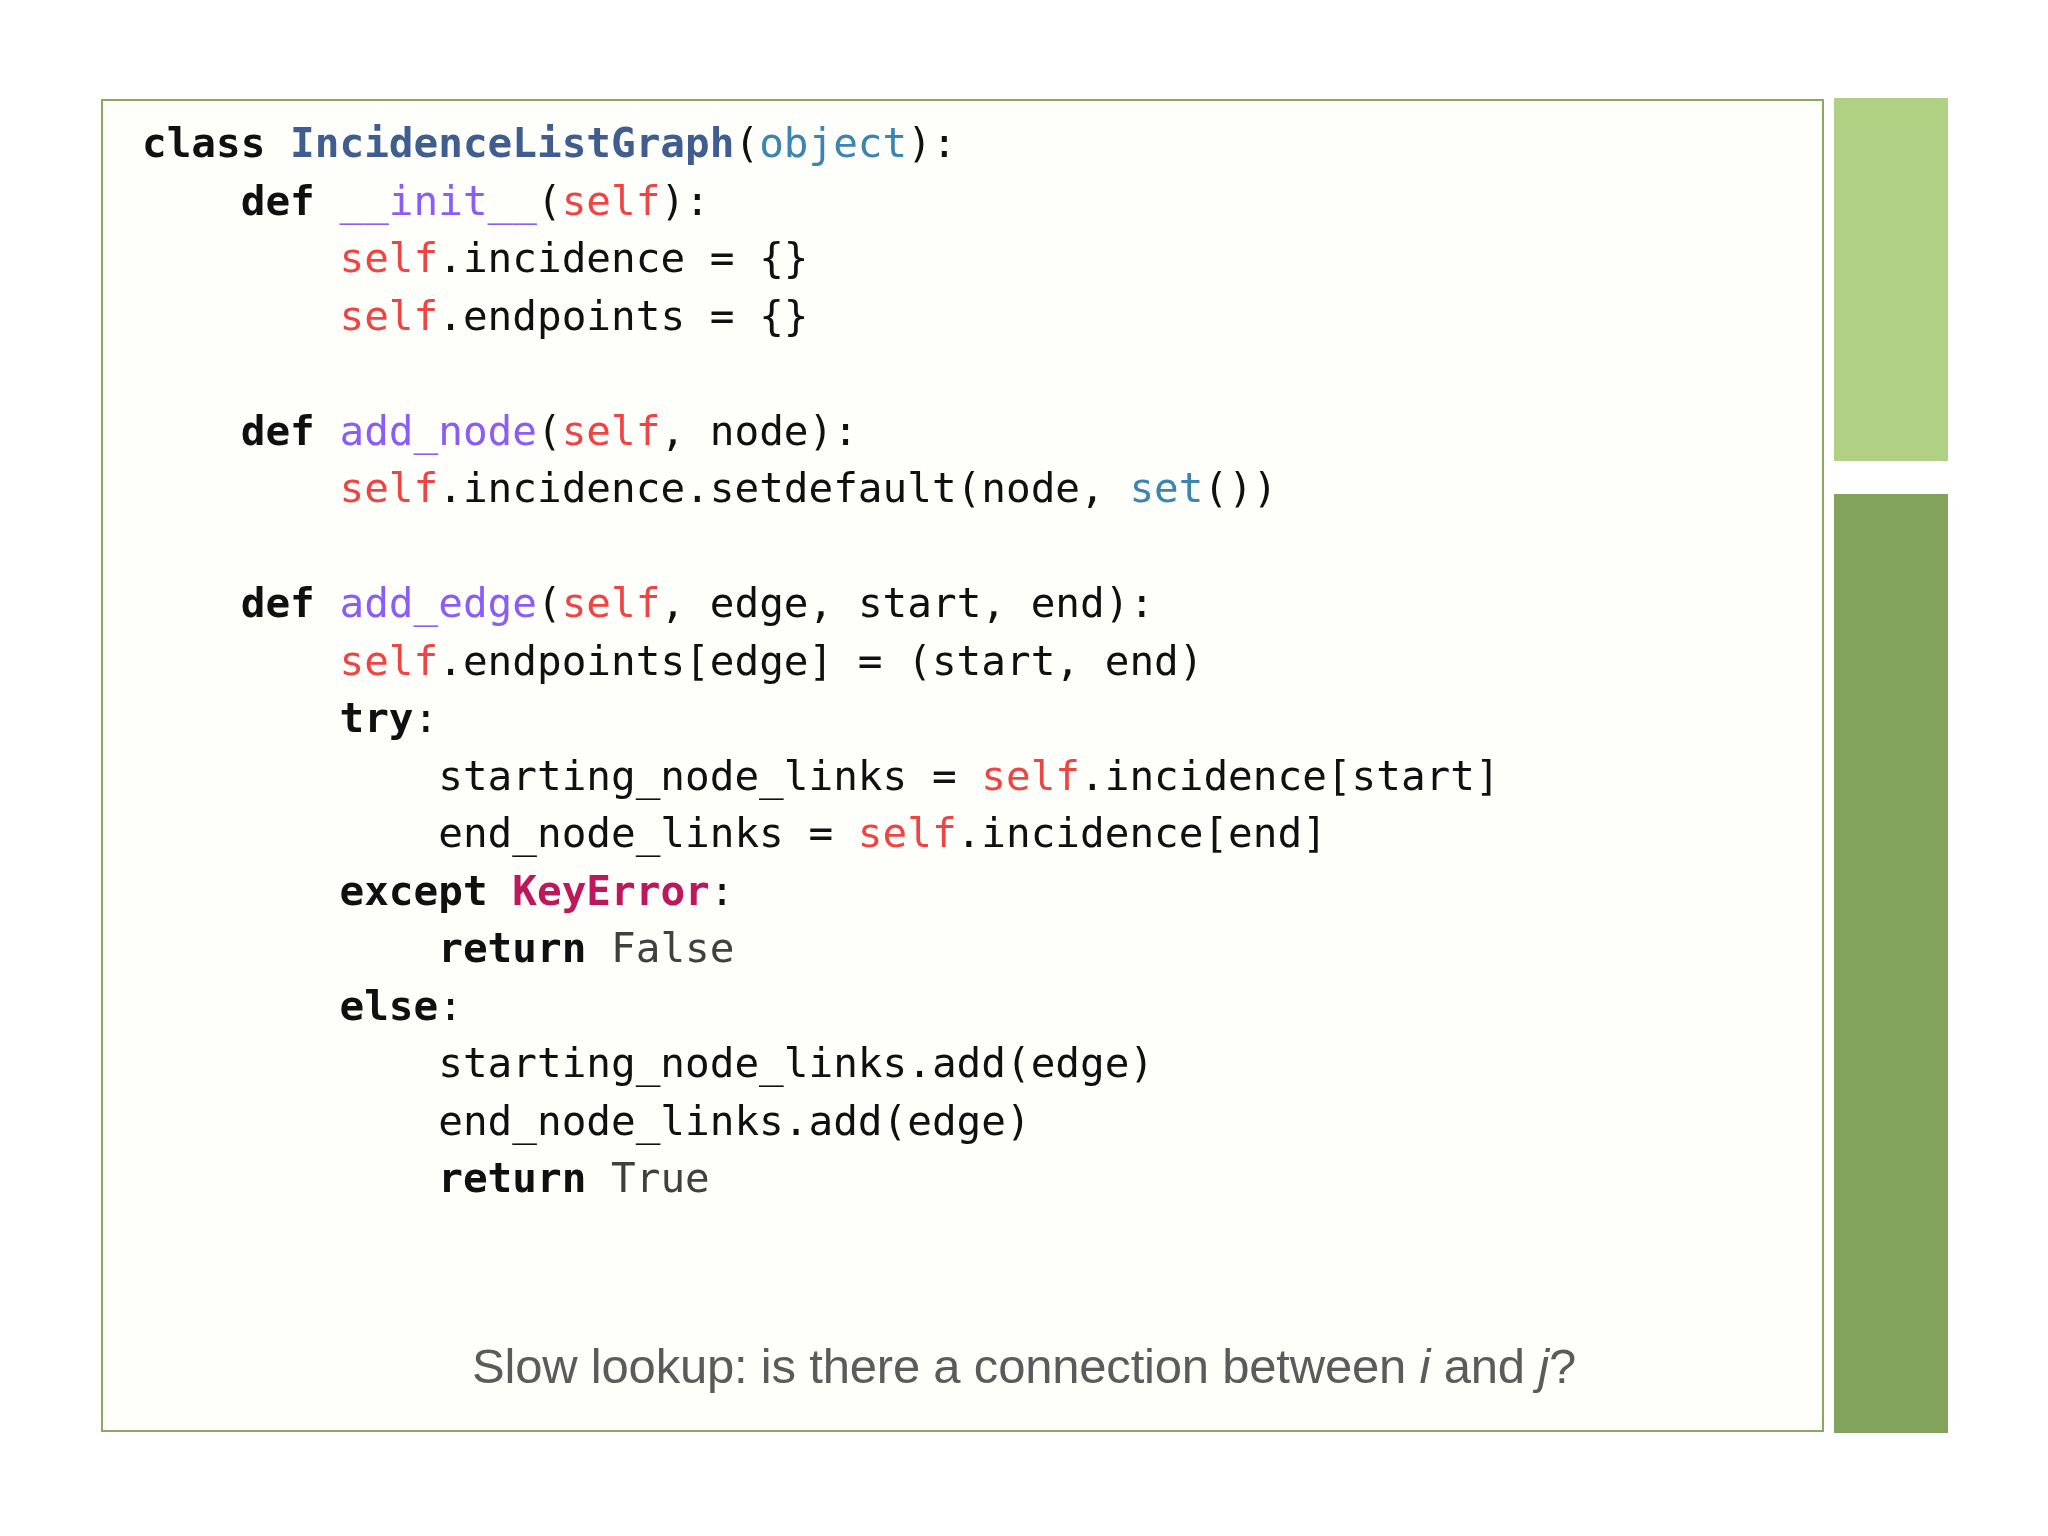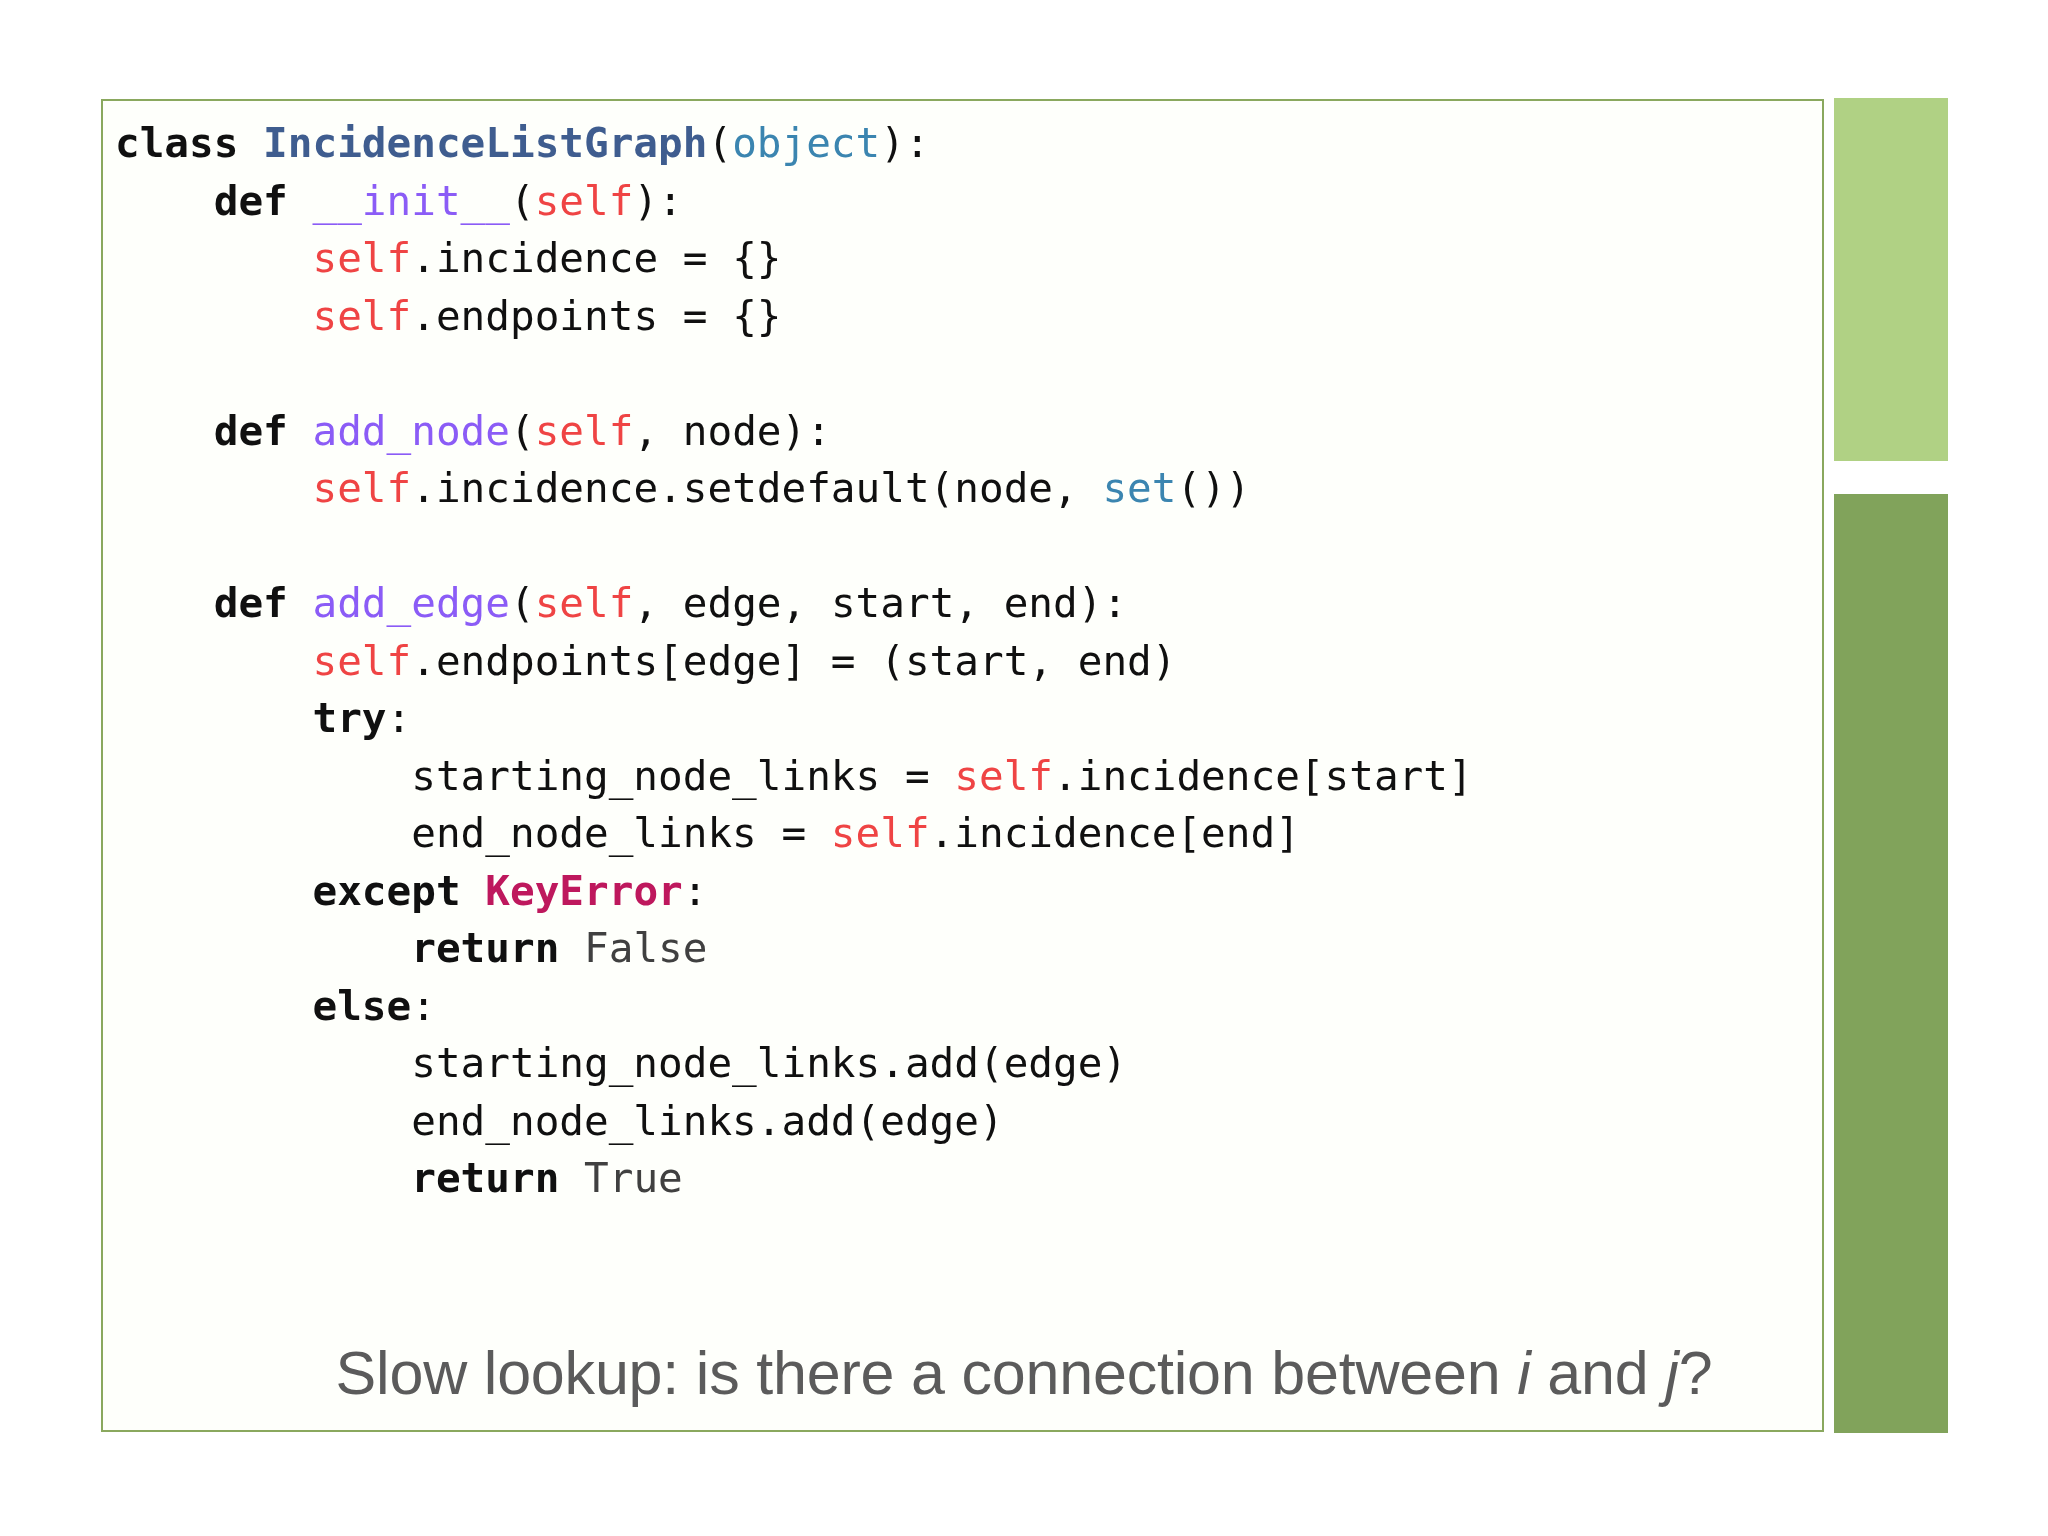--- a/index.html
+++ b/index.html
@@ -42,41 +42,41 @@
     right: 4px;
     font-family: "DejaVu Sans Mono", monospace;
     font-size: 41px;
     line-height: 57.5px;
     white-space: pre;
     color: #101010;
     letter-spacing: 0px;
     -webkit-font-smoothing: antialiased;
   }
 
-  .ln { display: block; min-height: 57.5px; }
+  .ln { display: block; min-height: 57.5px; margin-left: 27px; }
 
   
   .kw   { color: #101010; font-weight: bold; }      
   .cls  { color: #3f5d8f; font-weight: bold; }      
   .fn   { color: #8b5cf6; font-weight: normal; }      
   .exc  { color: #be185d; font-weight: bold; }      
   .bi   { color: #3b85b0; }                         
   .slf  { color: #ef4444; }                         
   .cst  { color: #404040; }                         
   .pl   { color: #101010; }                         
 
   
   #caption {
     position: absolute;
     left: 0;
     right: 0;
     top: 1338px;
     text-align: center;
     font-family: "Liberation Sans", sans-serif;
-    font-size: 61px;
+    font-size: 49px;
     color: #5b5b5b;
     letter-spacing: -0.2px;
     white-space: pre;
   }
   #caption .it { font-style: italic; }
 
   
   .bar { position: absolute; }
   #bar-light {
     left: 1834px;

